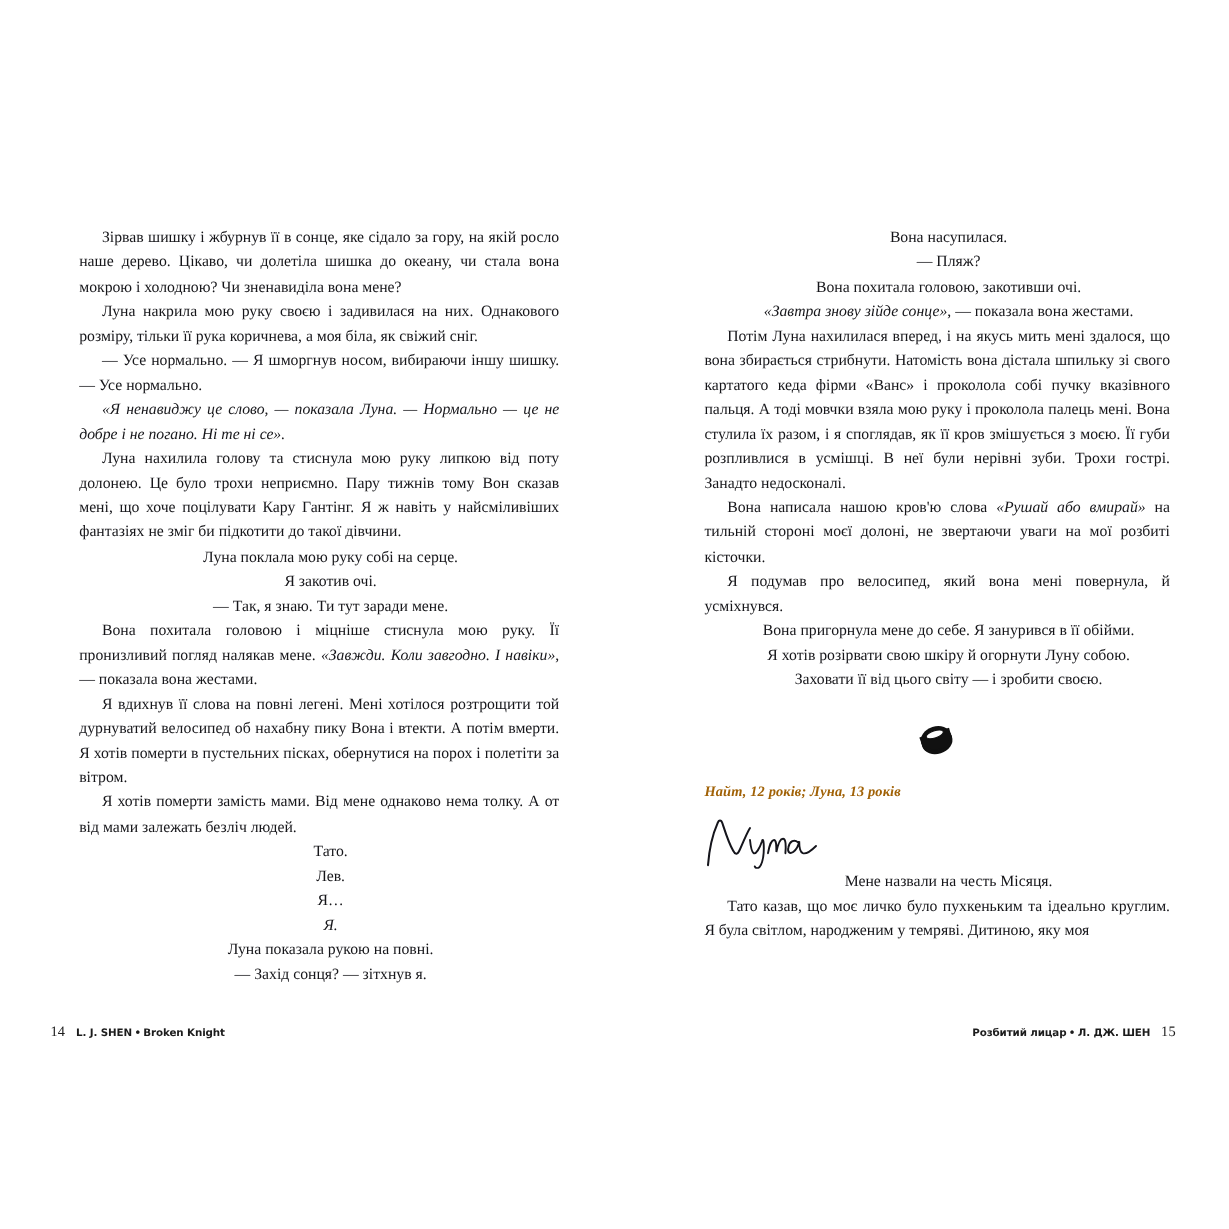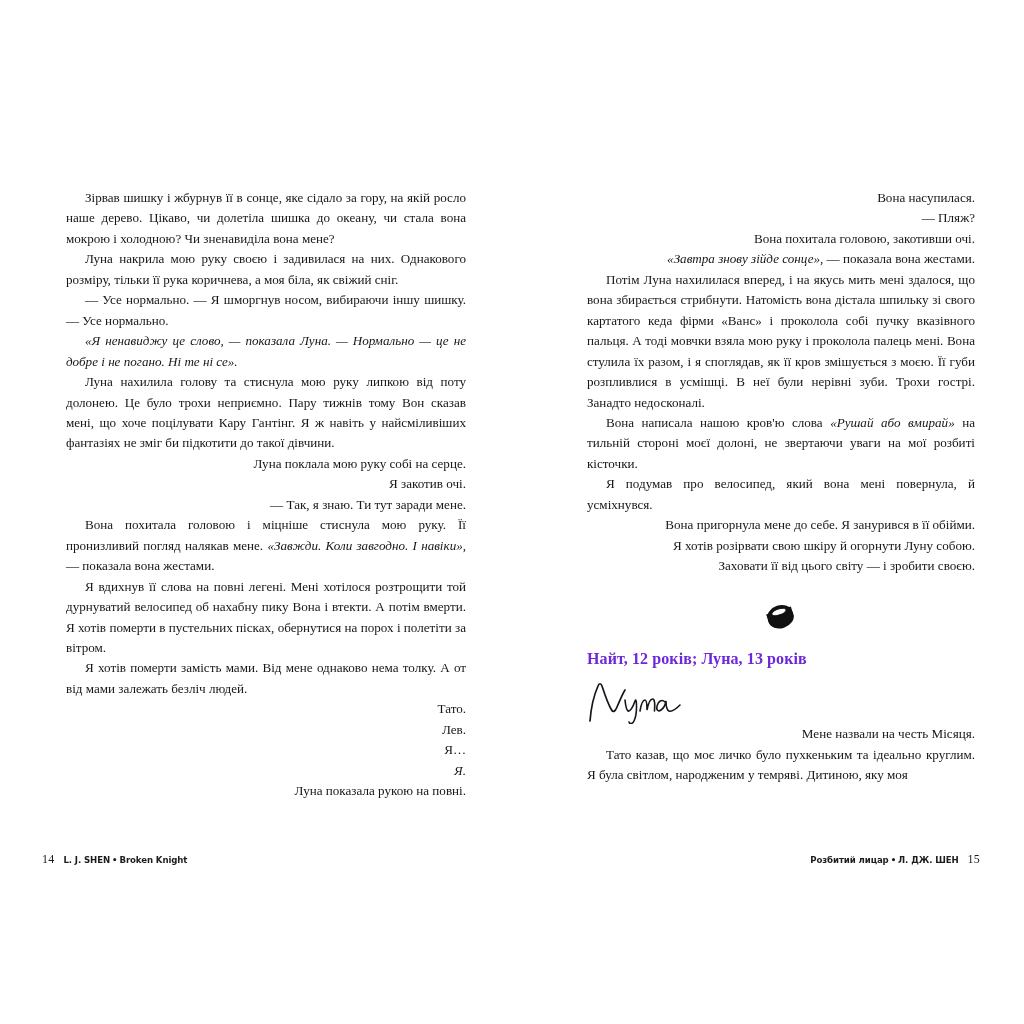--- a/index.html
+++ b/index.html
@@ -44,21 +44,21 @@
     color: #16161a;
     hyphens: manual;
   }
   .page-left .textblock  { left: 66px;  width: 400px; }
   .page-right .textblock { left: 75px;  width: 388px; }
 
   .textblock p {
     margin: 0;
     text-indent: 19px;
   }
-  .textblock p.nojust { text-align: right; }
+  .textblock p.nojust { text-align: center; }
 
   i, em { font-style: italic; }
 
   
   .ornament {
     margin: 23px 0 0 0;
     height: 30px;
     display: flex;
     align-items: center;
     justify-content: center;
@@ -96,24 +96,25 @@
     height: 7px;
     border-radius: 50%;
     background: #ffffff;
     border: 1.6px solid #111111;
     box-sizing: border-box;
   }
 
   
   .section-head {
     margin-top: 19px;
-    font-size: 16px;
+    font-size: 12px;
     font-weight: bold;
+    font-style: italic;
     letter-spacing: 0.1px;
-    color: #6d28d9;
+    color: #a16207;
   }
 
   
   .signature {
     margin-top: 11px;
     height: 44px;
     position: relative;
   }
   .signature svg { display: block; }
 
@@ -159,20 +160,21 @@
       <p class="nojust">Я закотив очі.</p>
       <p class="nojust">— Так, я знаю. Ти тут заради мене.</p>
       <p><span>Вона похитала головою і міцніше стиснула мою руку. Її пронизливий погляд налякав мене. </span><i>«Завжди. Коли завгодно. І навіки»</i><span>, — показала вона жестами.</span></p>
       <p>Я вдихнув її слова на повні легені. Мені хотілося розтрощити той дурнуватий велосипед об нахабну пику Вона і втекти. А потім вмерти. Я хотів померти в пустельних пісках, обернутися на порох і полетіти за вітром.</p>
       <p>Я хотів померти замість мами. Від мене однаково нема толку. А от від мами залежать безліч людей.</p>
       <p class="nojust">Тато.</p>
       <p class="nojust">Лев.</p>
       <p class="nojust">Я…</p>
       <p class="nojust"><i>Я.</i></p>
       <p class="nojust">Луна показала рукою на повні.</p>
+      <p class="nojust">— Захід сонця? — зітхнув я.</p>
     </div>
 
     <div class="footer footer-left">
       <span class="folio">14</span><span class="runhead gap-left">L. J. SHEN</span><span class="runhead dot-sep">•</span><span class="runhead title-script">Broken Knight</span>
     </div>
   </div>
 
   <div class="page page-right">
     <div class="textblock">
       <p class="nojust">Вона насупилася.</p>

